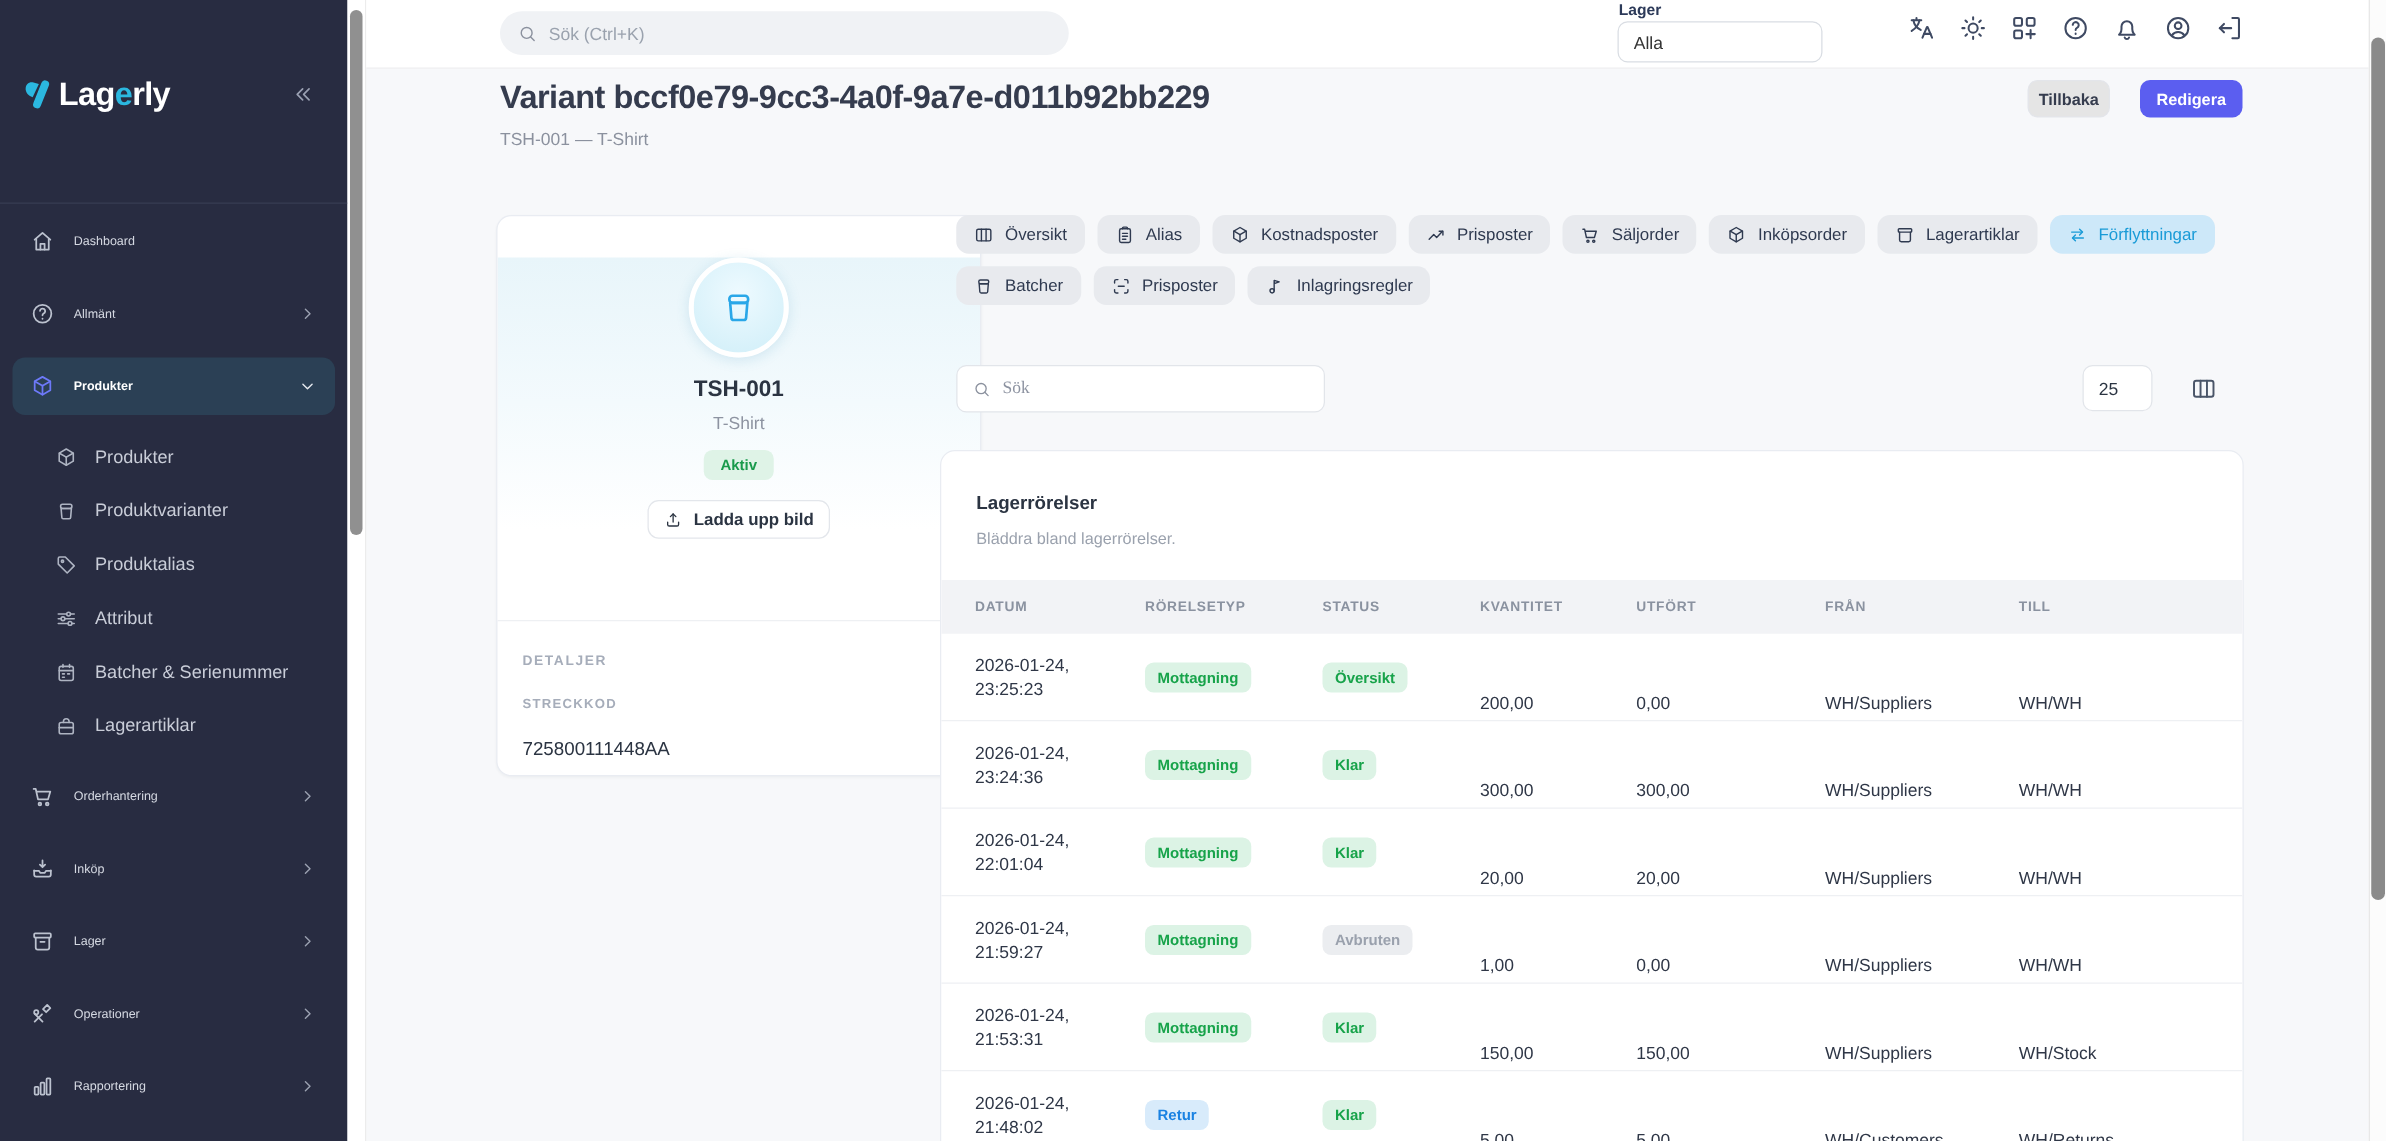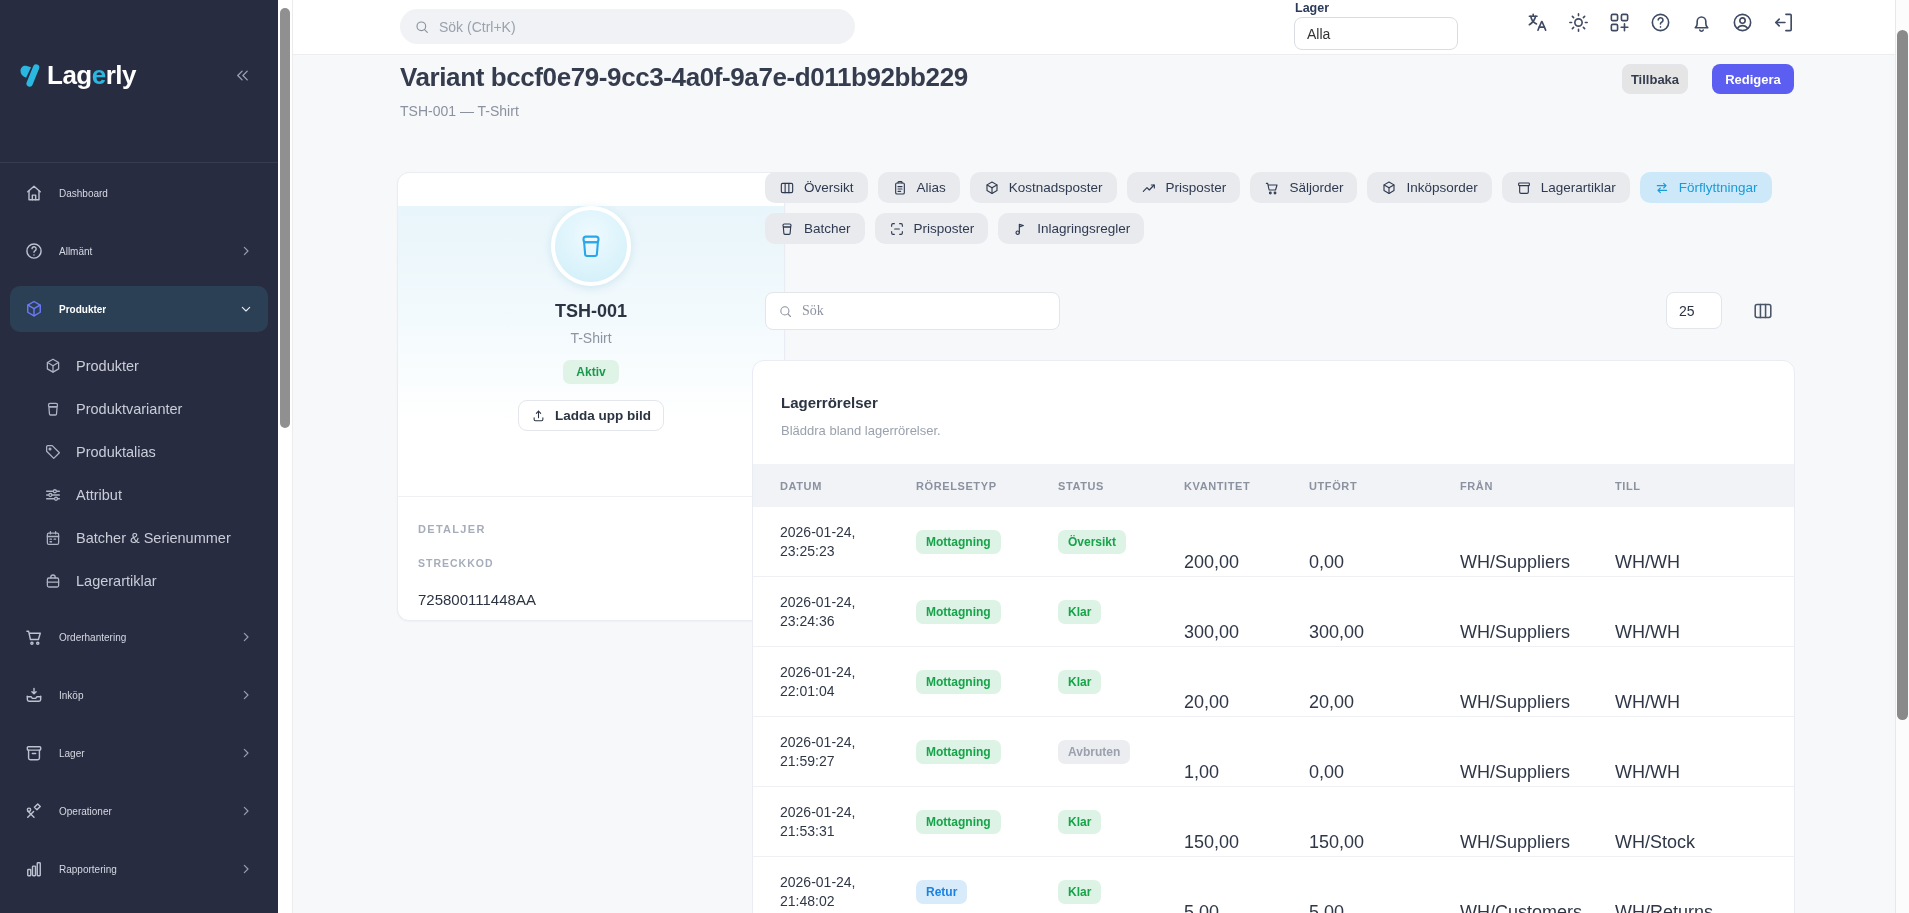--- a/index.html
+++ b/index.html
@@ -77,21 +77,21 @@
   .cols-btn { position:absolute; left:1459px; top:300px; width:22px; height:22px; color:#4a5568; cursor:pointer; }
 
   
   .tcard { position:absolute; left:459px; top:360px; width:1043px; height:580px; background:#fff; border:1px solid #e9ecf2; border-radius:12px; overflow:hidden; }
   .t-title { margin:33px 0 0 28px; font-size:15px; font-weight:bold; color:#2b3442; }
   .t-sub { margin:12px 0 0 28px; font-size:13px; color:#9aa1ad; }
   .thead, .trow { display:grid; grid-template-columns:136px 142px 126px 125px 151px 155px 1fr; align-items:center; padding-left:27px; padding-right:16px; }
   .thead { margin-top:26px; height:43px; background:#f2f3f6; font-size:11px; font-weight:bold; color:#8a92a0; letter-spacing:.6px; }
   .trow { height:70px; border-bottom:1px solid #eef0f3; }
   .c-date { font-size:14px; color:#2f3747; line-height:19px; display:flex; flex-direction:column; }
-  .c-num, .c-txt { font-size:18px; color:#2f3747;margin-top:41px; }
+  .c-num, .c-txt { font-size:14px; color:#2f3747;margin-top:41px; }
   .badge { display:inline-block; padding:5px 10px; border-radius:7px; font-size:12px; font-weight:bold; }
   .b-green { background:#dcf3e5; color:#17a34a; }
   .b-blue  { background:#d8ebfb; color:#1a82e2; }
   .b-gray  { background:#ebedf0; color:#9aa1ad; }
 
   
   .main-track { position:absolute; left:1895px; top:0; width:14px; height:913px; background:#fcfcfc; border-left:1px solid #e8e8e8; }
   .main-thumb { position:absolute; left:1897px; top:30px; width:11px; height:690px; background:#8a8a8a; border-radius:6px; }
 </style>
 </head>

